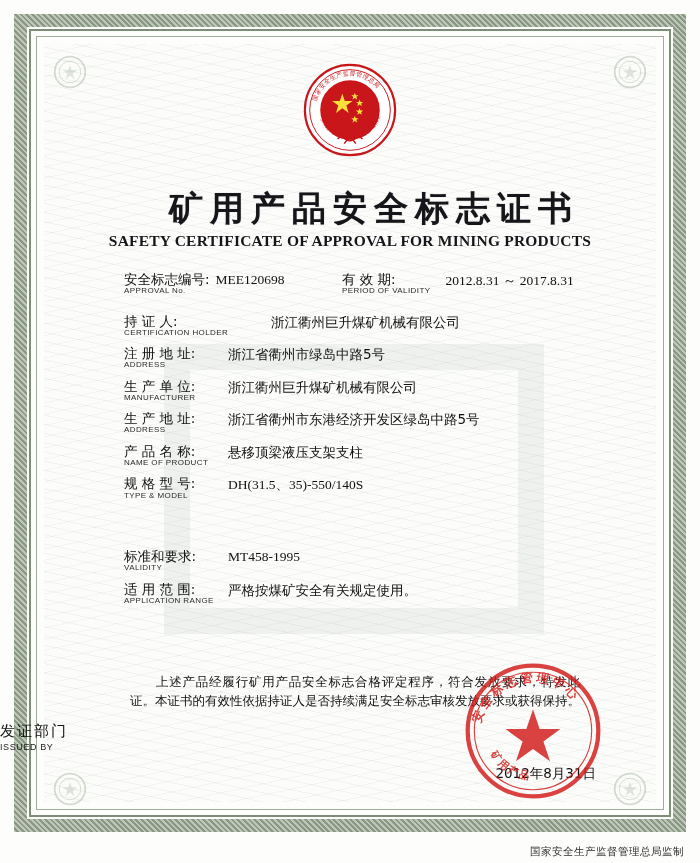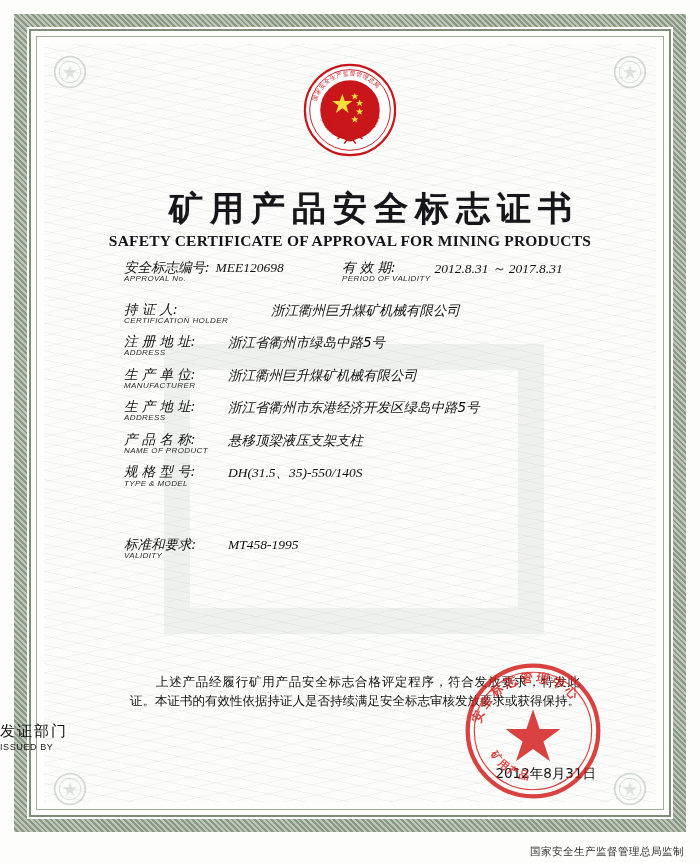--- a/index.html
+++ b/index.html
@@ -148,23 +148,22 @@
     font-weight: bold;
     font-size: 15.5px;
     letter-spacing: 0.2px;
     color: #16161a;
   }
 
   
   .body-area {
     position: absolute;
     left: 124px;
-    top: 260px;
+    top: 272px;
     width: 470px;
-    font-style: italic;
   }
 
   .labelblock {
     flex: 0 0 auto;
     line-height: 1.05;
   }
   .lab-cn {
     font-family: "DejaVu Sans", sans-serif;
     font-size: 13.5px;
     color: #111;
@@ -188,21 +187,21 @@
     font-family: "Liberation Serif", serif;
     font-size: 13.5px;
   }
 
   
   .toprow {
     display: flex;
     align-items: flex-start;
   }
   .toprow .col-left { width: 218px; display: flex; align-items: flex-start; }
-  .toprow .col-right { display: flex; align-items: flex-start; }
+  .toprow .col-right { display: flex; align-items: flex-start; gap: 11px; }
 
   .fieldrow { margin-top: 9px; display: flex; align-items: flex-start; }
   .fieldrow .labelblock { width: 104px; }
   .fieldrow .value { padding-top: 0px; }
 
   .gap-block { height: 40px; }
 
   
   .statement {
     position: absolute;
@@ -404,20 +403,27 @@
     <div class="gap-block"></div>
 
     <div class="fieldrow">
       <div class="labelblock">
         <div class="lab-cn">标准和要求:</div>
         <div class="lab-en">VALIDITY</div>
       </div>
       <div class="value mono">MT458-1995</div>
     </div>
 
+    <div class="fieldrow">
+      <div class="labelblock">
+        <div class="lab-cn">适 用 范 围:</div>
+        <div class="lab-en">APPLICATION RANGE</div>
+      </div>
+      <div class="value">严格按煤矿安全有关规定使用。</div>
+    </div>
 
 
   </div>
 
   <div class="statement">上述产品经履行矿用产品安全标志合格评定程序，符合发放要求，特发此证。本证书的有效性依据持证人是否持续满足安全标志审核发放要求或获得保持。</div>
 
   <div class="issued">
     <div class="cn">发证部门</div>
     <div class="en">ISSUED BY</div>
   </div>

